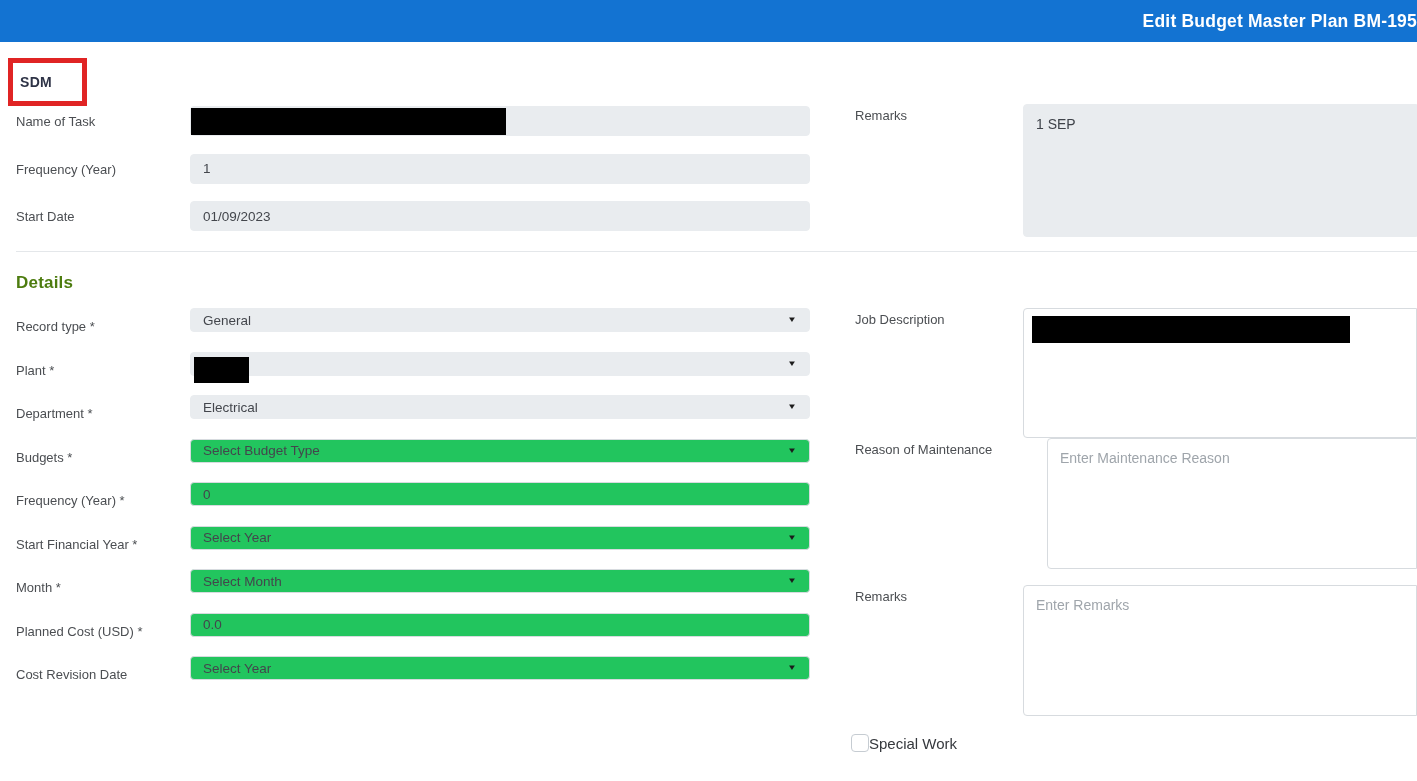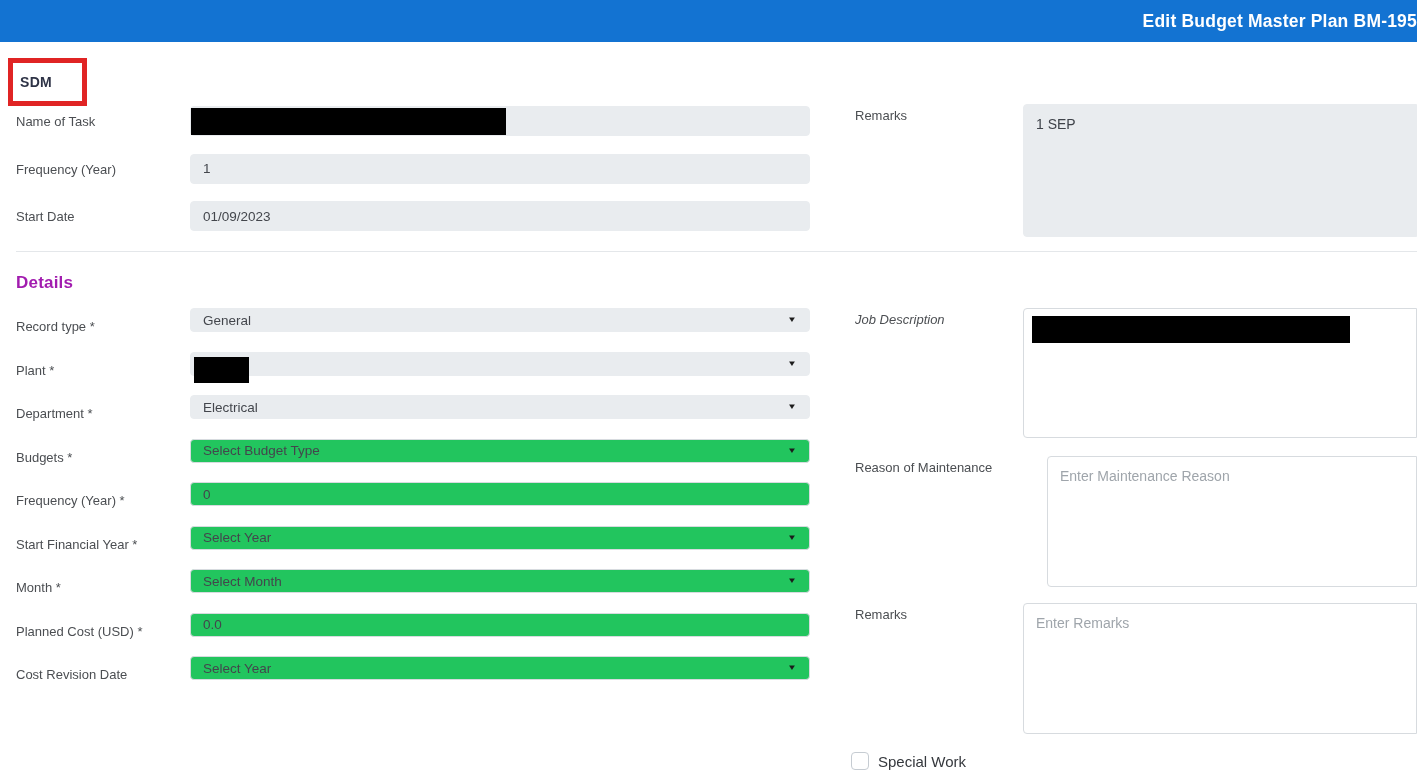--- a/index.html
+++ b/index.html
@@ -26,21 +26,21 @@
   .red-annotation{
     display:inline-block;margin-left:-8px;margin-top:16px;
     border:5px solid #e02424;width:62px;height:38px;
     display:inline-flex;align-items:center;padding-left:7px;box-sizing:content-box;
   }
   .red-annotation h2{
     margin:0;font-size:14px;font-weight:600;color:#2e3346;letter-spacing:.3px;
   }
 
   h2.section-heading{
-    margin:0;font-size:17px;font-weight:600;color:#a21caf;letter-spacing:.2px;
+    margin:0;font-size:17px;font-weight:600;color:#4d7c0f;letter-spacing:.2px;
   }
 
   .split{display:flex;align-items:flex-start;}
   .left-col{width:794px;flex:0 0 794px;}
   .right-col{flex:1 1 auto;margin-left:45px;min-width:0;}
 
   
   .field-row{display:flex;align-items:flex-start;margin-bottom:17.5px;}
   .field-row:last-child{margin-bottom:0;}
   .field-row > label{
@@ -90,26 +90,26 @@
   .divider{border:none;border-top:1px solid #e4e7ea;margin:14px 0 0 0;}
 
   .details-heading-wrap{margin:21px 0 15px 0;}
 
   
   .check-row{display:flex;align-items:center;margin-top:18px;margin-left:-4px;}
   .checkbox{
     width:18px;height:18px;border:1px solid #c6ccd2;border-radius:4px;background:#fff;
     box-sizing:border-box;cursor:pointer;flex:0 0 18px;
   }
-  .check-row .check-label{font-size:15px;color:#35383d;margin-left:9px;}
+  .check-row .check-label{font-size:15px;color:#35383d;margin-left:0;}
 
   
   .sdm-split{margin-top:-2px;}
   .sdm-left{padding-top:2px;}
-  .jd-gap{margin-bottom:18px;font-style:italic;}
+  .jd-gap{}
   .rm-gap{margin-bottom:16px;gap:24px;}
 </style>
 </head>
 <body>
 
 <div class="page">
 
   <header class="appbar">
     <h1>Edit Budget Master Plan BM-195</h1>
   </header>

